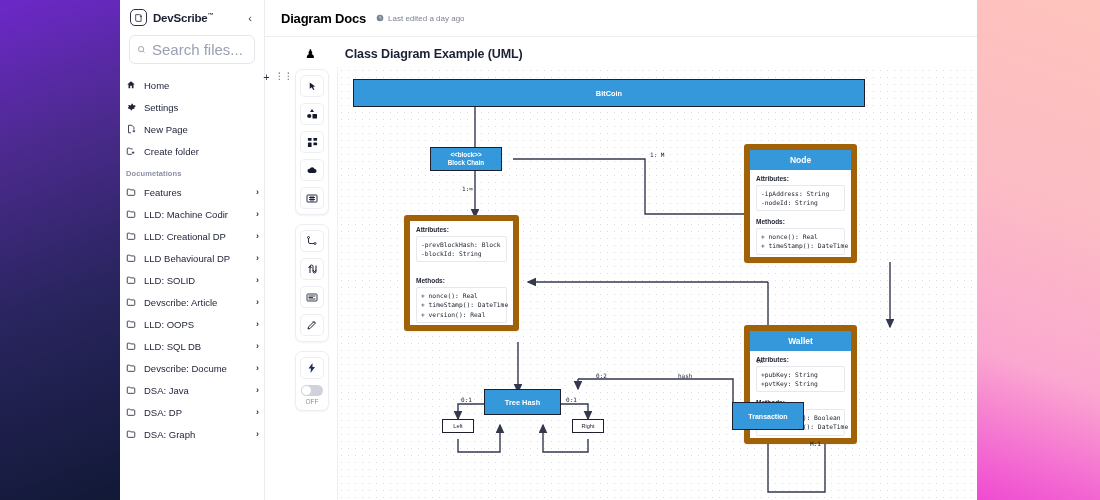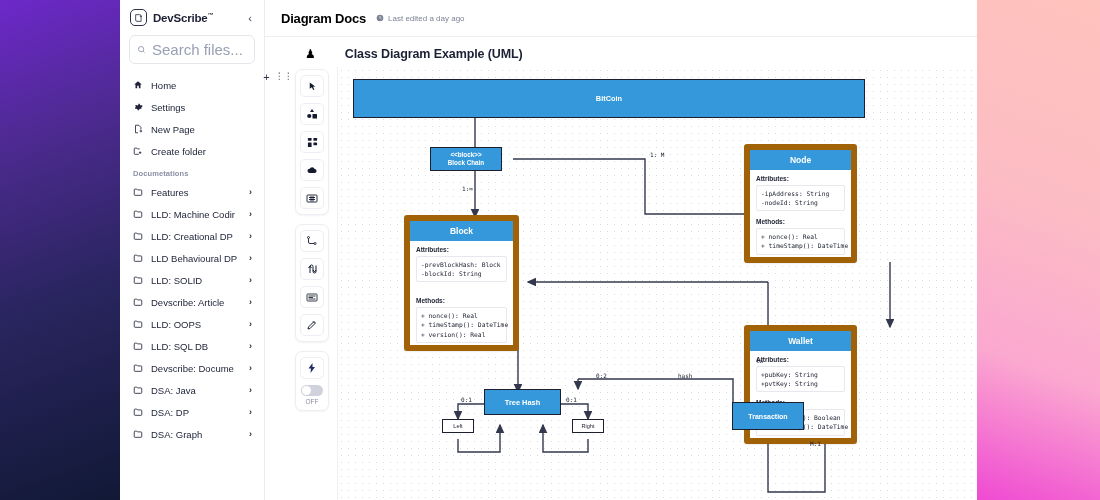--- a/index.html
+++ b/index.html
@@ -47,21 +47,21 @@
     border: 1px solid #e5e6ec; border-radius: 6px; padding: 5px 7px;
     background: #fff;
   }
   .search svg { flex: 0 0 9px; }
   .search input {
     border: 0; outline: 0; font-size: 15px; color: #6b7083; width: 100%;
     font-family: "Liberation Sans", sans-serif; background: transparent;
   }
   .search input::placeholder { color: #9aa0b4; }
 
-  .nav { padding: 0 7px; }
+  .nav { padding: 0 0; }
   .nav-item {
     display: flex; align-items: center; gap: 8px;
     padding: 5.5px 5px; border-radius: 5px; cursor: pointer;
     font-size: 9.5px; color: #22263a;
   }
   .nav-ico { width: 11px; height: 11px; flex: 0 0 11px; display: flex; align-items: center; justify-content: center; color: #20233a; }
   .nav-label { white-space: nowrap; overflow: hidden; text-overflow: clip; }
   .section-title {
     font-size: 7.5px; color: #8b90a4; padding: 7px 5px 3px 6px; font-weight: bold;
     letter-spacing: .1px;
@@ -473,31 +473,30 @@
 
             <path d="M430,365 L430,425 L487,425 L487,290" marker-end="url(#ah)"></path>
 
             <path d="M148,337 L120,337 L120,352" marker-end="url(#ah)"></path>
             <path d="M120,372 L120,385 L162,385 L162,358" marker-end="url(#ah)"></path>
             <path d="M222,337 L250,337 L250,352" marker-end="url(#ah)"></path>
             <path d="M250,372 L250,385 L205,385 L205,358" marker-end="url(#ah)"></path>
           </g>
         </svg>
 
-        <div class="node-box" style="left:15px; top:12px; width:512px; height:39px;">
+        <div class="node-box" style="left:15px; top:12px; width:512px; height:28px;">
           <span>BitCoin</span>
         </div>
 
         <div class="node-box" style="left:92px; top:80px; width:72px; height:24px; font-size:6.3px; line-height:1.25;">
           <span>&lt;&lt;block&gt;&gt;</span>
           <span>Block Chain</span>
         </div>
 
         <div class="cls" style="left:66px; top:148px; width:115px;">
-          <div class="cls-head">Block</div>
           <div class="cls-sec">
             <div class="cls-sec-label">Attributes:</div>
             <div class="cls-list">
               <div>-prevBlockHash: Block</div>
               <div>-blockId: String</div>
             </div>
           </div>
           <div class="cls-spacer"></div>
           <div class="cls-sec">
             <div class="cls-sec-label">Methods:</div>

